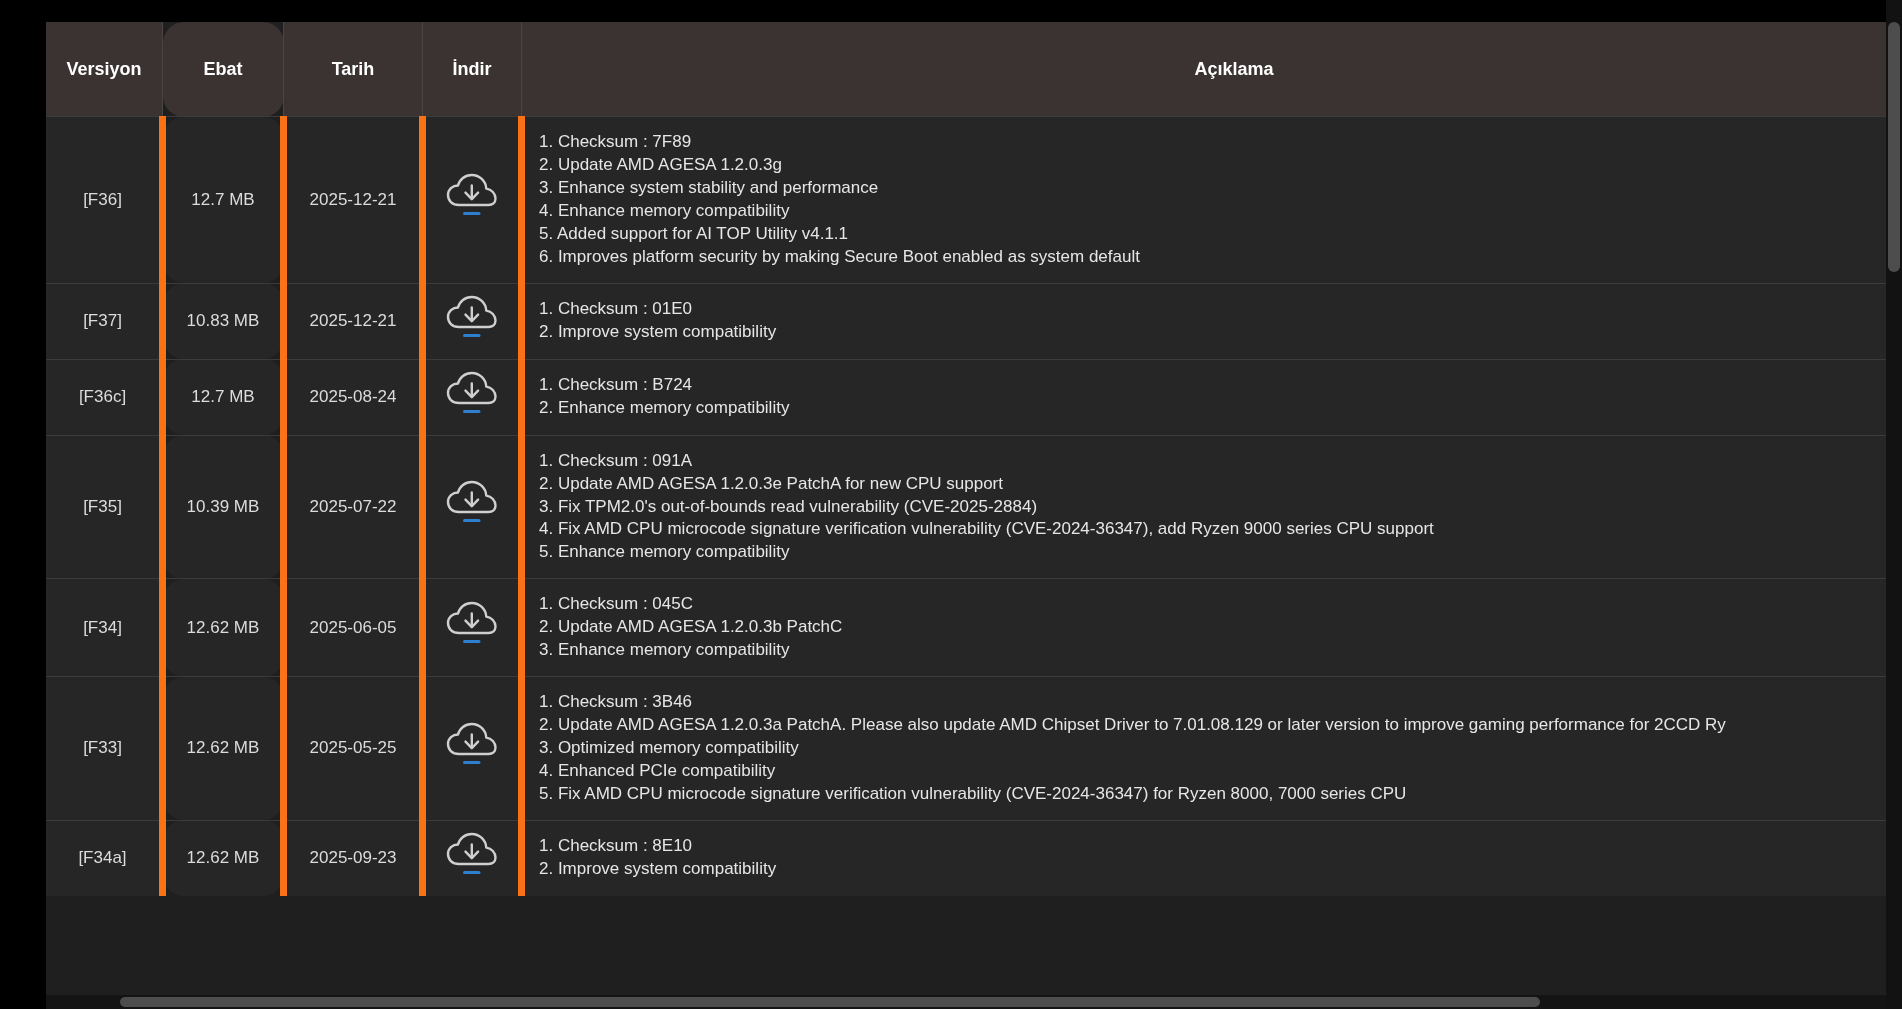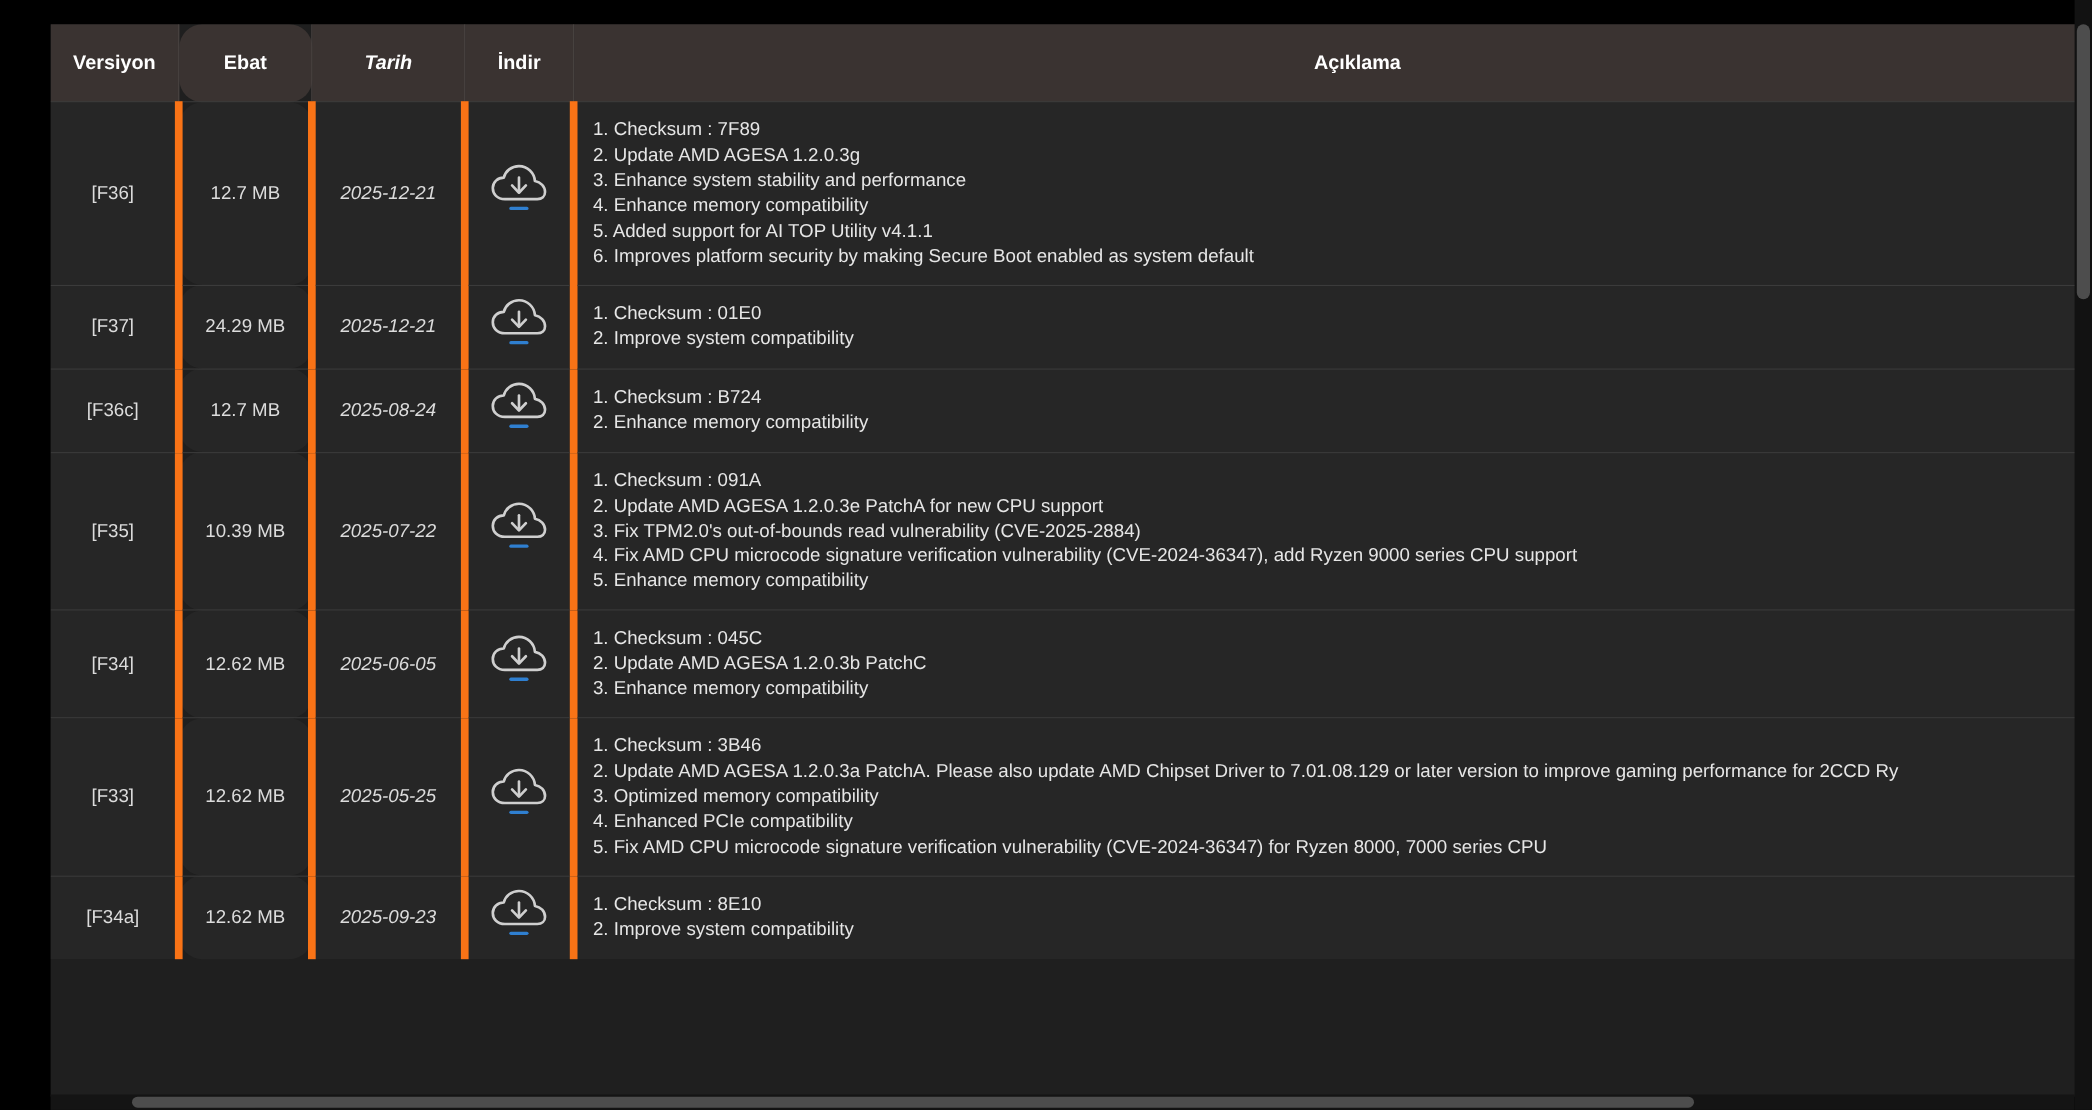--- a/index.html
+++ b/index.html
@@ -33,21 +33,21 @@
     width: 1900px;
     color: #e3e3e3;
     font-size: 17px;
   }
   table.bios thead th {
     background: #3a3331;
     color: #ffffff;
     font-weight: bold;
     font-size: 18px;
     height: 70px;
-    padding: 0 10px;
+    padding: 12px 10px;
     border-right: 1px solid #4a4442;
     text-align: center;
     vertical-align: middle;
     white-space: nowrap;
   }
   table.bios thead th.desc-h {
     border-right: none;
   }
   table.bios tbody td {
     background: #262626;
@@ -62,21 +62,21 @@
   table.bios tbody td.desc {
     text-align: left;
     vertical-align: middle;
     border-right: none;
     padding-left: 14px;
     color: #e6e6e6;
     line-height: 1.35;
   }
   .col-ver { width: 96px; }
   .col-size { width: 100px; border-radius: 21px; }
-  .col-date { width: 118px; font-style: italic; }
+  .col-date { width: 118px; }
   .col-dl { width: 78px; margin-left: 42px; }
   .desc-line { white-space: nowrap; }
   .dl-cell { padding: 10px 0 !important; }
   .dl-btn {
     display: inline-block;
     width: 54px;
     height: 50px;
     cursor: pointer;
     position: relative;
   }
@@ -156,21 +156,21 @@
               <div class="desc-line">1. Checksum : 7F89</div>
               <div class="desc-line">2. Update AMD AGESA 1.2.0.3g</div>
               <div class="desc-line">3. Enhance system stability and performance</div>
               <div class="desc-line">4. Enhance memory compatibility</div>
               <div class="desc-line">5. Added support for AI TOP Utility v4.1.1</div>
               <div class="desc-line">6. Improves platform security by making Secure Boot enabled as system default</div>
             </td>
           </tr>
           <tr>
             <td class="col-ver">[F37]</td>
-            <td class="col-size">24.29 MB</td>
+            <td class="col-size">10.83 MB</td>
             <td class="col-date">2025-12-21</td>
             <td class="col-dl dl-cell"><span class="dl-btn"><svg width="54" height="50" viewBox="0 0 54 50" xmlns="http://www.w3.org/2000/svg">
                   <path d="M14 33 C7 33 3 28.5 3 23 C3 17.5 7.5 13.5 13 13.5 C14.5 7.5 20 3 26.8 3 C34.5 3 40.8 9 41.3 16.6 C46.6 17.4 50.5 21.6 50.5 26.6 C50.5 30.6 47.6 33 43.5 33 Z" fill="none" stroke="#cfcfcf" stroke-width="2.4" stroke-linejoin="round"></path>
                   <path d="M26.8 13.5 L26.8 26.5" fill="none" stroke="#cfcfcf" stroke-width="2.4" stroke-linecap="round"></path>
                   <path d="M20.5 20.6 L26.8 27.2 L33.1 20.6" fill="none" stroke="#cfcfcf" stroke-width="2.4" stroke-linecap="round" stroke-linejoin="round"></path>
                   <path d="M19.5 41.5 L34 41.5" fill="none" stroke="#2f7fd0" stroke-width="3" stroke-linecap="round"></path>
                 </svg></span></td>
             <td class="desc">
               <div class="desc-line">1. Checksum : 01E0</div>
               <div class="desc-line">2. Improve system compatibility</div>

